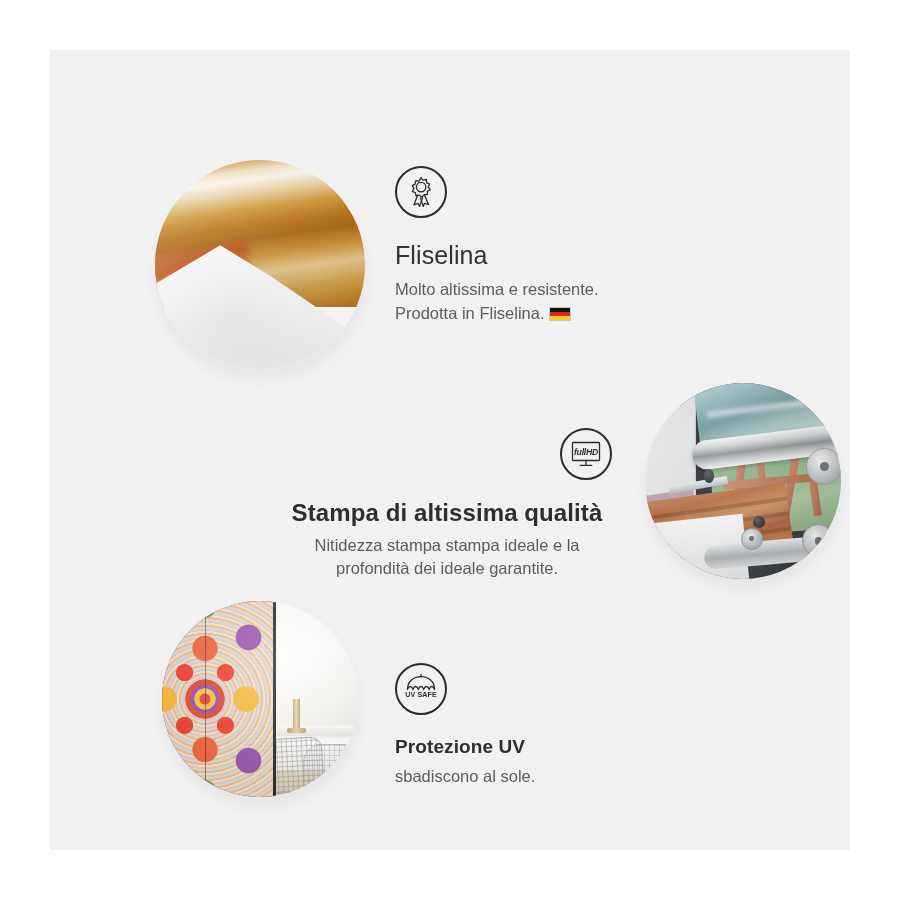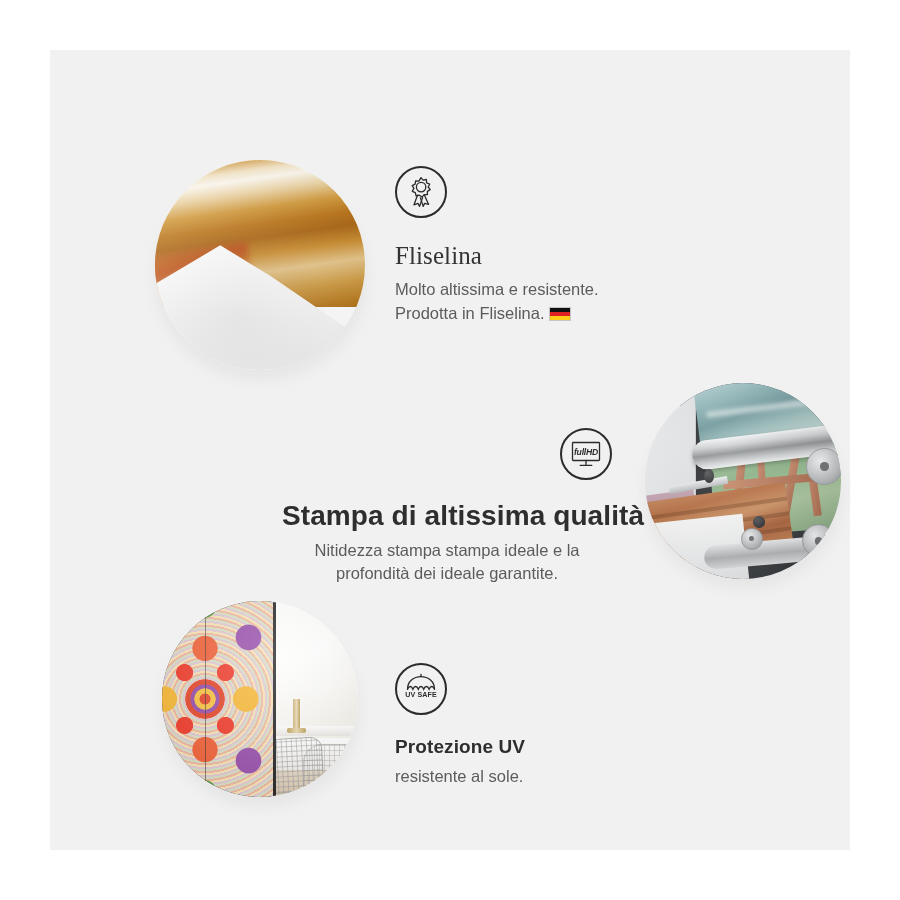--- a/index.html
+++ b/index.html
@@ -275,34 +275,34 @@
   .f-title {
     font-size:25px; color:#333333; letter-spacing:0.1px;
     line-height:1.25; white-space:nowrap;
   }
   .f-desc {
     font-size:16.5px; color:#5c5c5c; line-height:1.42;
   }
 
   #f1 { left:345px; top:116px; width:420px; }
   #f1 .icon-ring { margin-bottom:22px; }
-  #f1 .f-title { margin-bottom:7px;font-family:Liberation Serif, serif; }
+  #f1 .f-title { margin-bottom:7px; }
   .flag {
     display:inline-block; width:22px; height:14px;
     vertical-align:-2px; margin-left:4px;
     border:0.5px solid rgba(0,0,0,0.18);
   }
   .flag span { display:block; height:33.33%; }
   .flag .k { background:#111111; }
   .flag .r { background:#dd2222; }
   .flag .g { background:#ffce1b; }
 
   #f2 { left:232px; top:378px; width:330px; text-align:center; }
   #f2 .icon-ring { margin:0 0 18px auto; }
-  #f2 .f-title { font-weight:bold; font-size:28px; color:#2e2e2e; margin-bottom:6px; }
+  #f2 .f-title { font-weight:bold; font-size:24px; color:#2e2e2e; margin-bottom:6px; }
   #f2 .f-desc { font-size:16.5px; }
 
   #f3 { left:345px; top:613px; width:420px; }
   #f3 .icon-ring { margin-bottom:20px; }
   #f3 .f-title { font-weight:bold; font-size:19px; color:#2e2e2e; margin-bottom:6px; }
 
   .hd-label {
     font-size:8.6px; font-weight:bold; font-style:italic;
     color:#2b2b2b; letter-spacing:-0.2px;
   }
@@ -428,18 +428,18 @@
           <g fill="none" stroke="#2b2b2b" stroke-width="1.3" stroke-linecap="round">
             <path d="M5.5 17.2 C5.5 9.6 11.6 4.6 19 4.6 C26.4 4.6 32.5 9.6 32.5 17.2"></path>
             <path d="M5.5 17.2 C7.0 13.6 9.4 13.6 10.9 17.2 C12.4 13.6 14.8 13.6 16.3 17.2 C17.8 13.6 20.2 13.6 21.7 17.2 C23.2 13.6 25.6 13.6 27.1 17.2 C28.6 13.6 31.0 13.6 32.5 17.2"></path>
             <path d="M19 4.6 V2.4"></path>
           </g>
           <text x="19" y="25.4" text-anchor="middle" class="uv-label" font-family="'Liberation Sans', sans-serif" font-size="7.4" font-weight="bold" fill="#2b2b2b">UV SAFE</text>
         </svg>
       </div>
       <div class="f-title">Protezione UV</div>
       <div class="f-desc">
-        <div>resistente al sole.</div>
+        <div>sbadiscono al sole.</div>
       </div>
     </div>
 
   </div>
 </div>
 
 </body></html>

